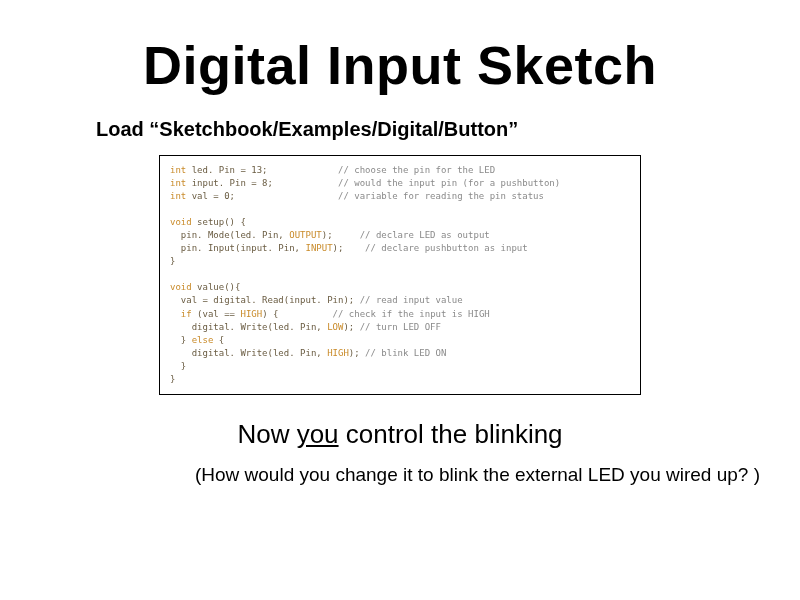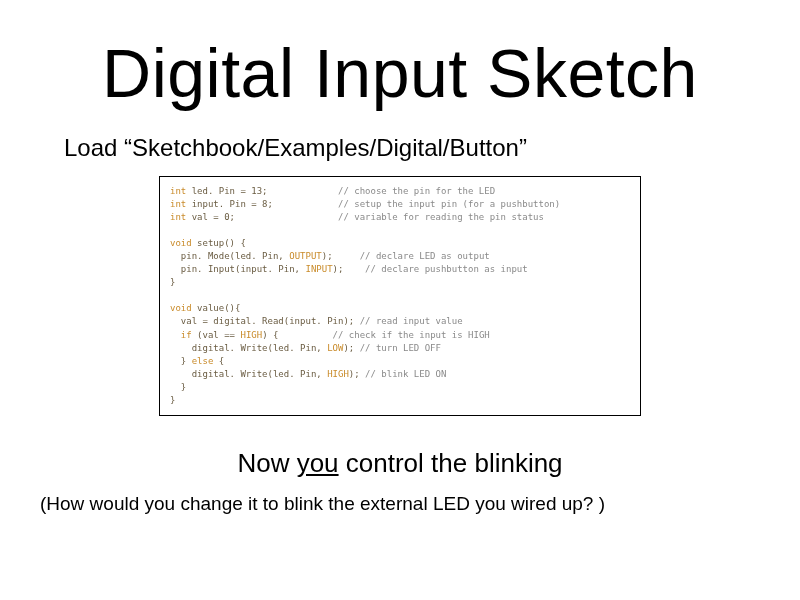--- a/index.html
+++ b/index.html
@@ -13,69 +13,69 @@
     overflow: hidden;
   }
   .slide {
     width: 800px;
     height: 600px;
     position: relative;
     box-sizing: border-box;
   }
   .title {
     text-align: center;
-    font-size: 68px;
-    font-weight: 400;
+    font-size: 54px;
+    font-weight: 700;
     margin-top: 34px;
     letter-spacing: 0.5px;
   }
   .subtitle {
-    font-size: 24px;
-    font-weight: 400;
-    margin: 22px 0 0 64px;
+    font-size: 20px;
+    font-weight: 700;
+    margin: 22px 0 0 96px;
   }
   .codebox {
     border: 1px solid #000;
     margin: 14px auto 0 auto;
     width: 460px;
     padding: 8px 10px 8px 10px;
     font-family: "Monaco", "Menlo", "Consolas", monospace;
     font-size: 9px;
     line-height: 1.45;
     color: #7a6a50;
     white-space: pre;
   }
   .codebox .kw   { color: #c98b2a; }   
   .codebox .fn   { color: #c98b2a; }   
   .codebox .cm   { color: #8a8a8a; }   
   .codebox .id   { color: #6a5c42; }   
   .footer1 {
     text-align: center;
     font-size: 26px;
-    margin-top: 32px;
+    margin-top: 24px;
   }
   .footer1 .you { text-decoration: underline; }
   .footer2 {
-    text-align: left;
+    text-align: right;
     font-size: 19px;
     margin-top: 14px;
     padding: 0 40px;
   }
 </style>
 </head>
 <body>
 
 <div class="slide">
 
   <div class="title">Digital Input Sketch</div>
 
   <div class="subtitle">Load “Sketchbook/Examples/Digital/Button”</div>
 
   <div class="codebox"><span class="kw">int</span><span class="id"> led. Pin = 13;             </span><span class="cm">// choose the pin for the LED</span>
-<span class="kw">int</span><span class="id"> input. Pin = 8;            </span><span class="cm">// setup the input pin (for a pushbutton)</span>
+<span class="kw">int</span><span class="id"> input. Pin = 8;            </span><span class="cm">// would the input pin (for a pushbutton)</span>
 <span class="kw">int</span><span class="id"> val = 0;                   </span><span class="cm">// variable for reading the pin status</span>
 <span></span>
 <span class="kw">void</span><span class="id"> setup() {</span>
 <span class="id">  pin. Mode(led. Pin, </span><span class="fn">OUTPUT</span><span class="id">);     </span><span class="cm">// declare LED as output</span>
 <span class="id">  pin. Input(input. Pin, </span><span class="fn">INPUT</span><span class="id">);    </span><span class="cm">// declare pushbutton as input</span>
 <span class="id">}</span>
 <span></span>
 <span class="kw">void</span><span class="id"> value(){</span>
 <span class="id">  val = digital. Read(input. Pin); </span><span class="cm">// read input value</span>
 <span class="kw">  if</span><span class="id"> (val == </span><span class="fn">HIGH</span><span class="id">) {          </span><span class="cm">// check if the input is HIGH</span>

